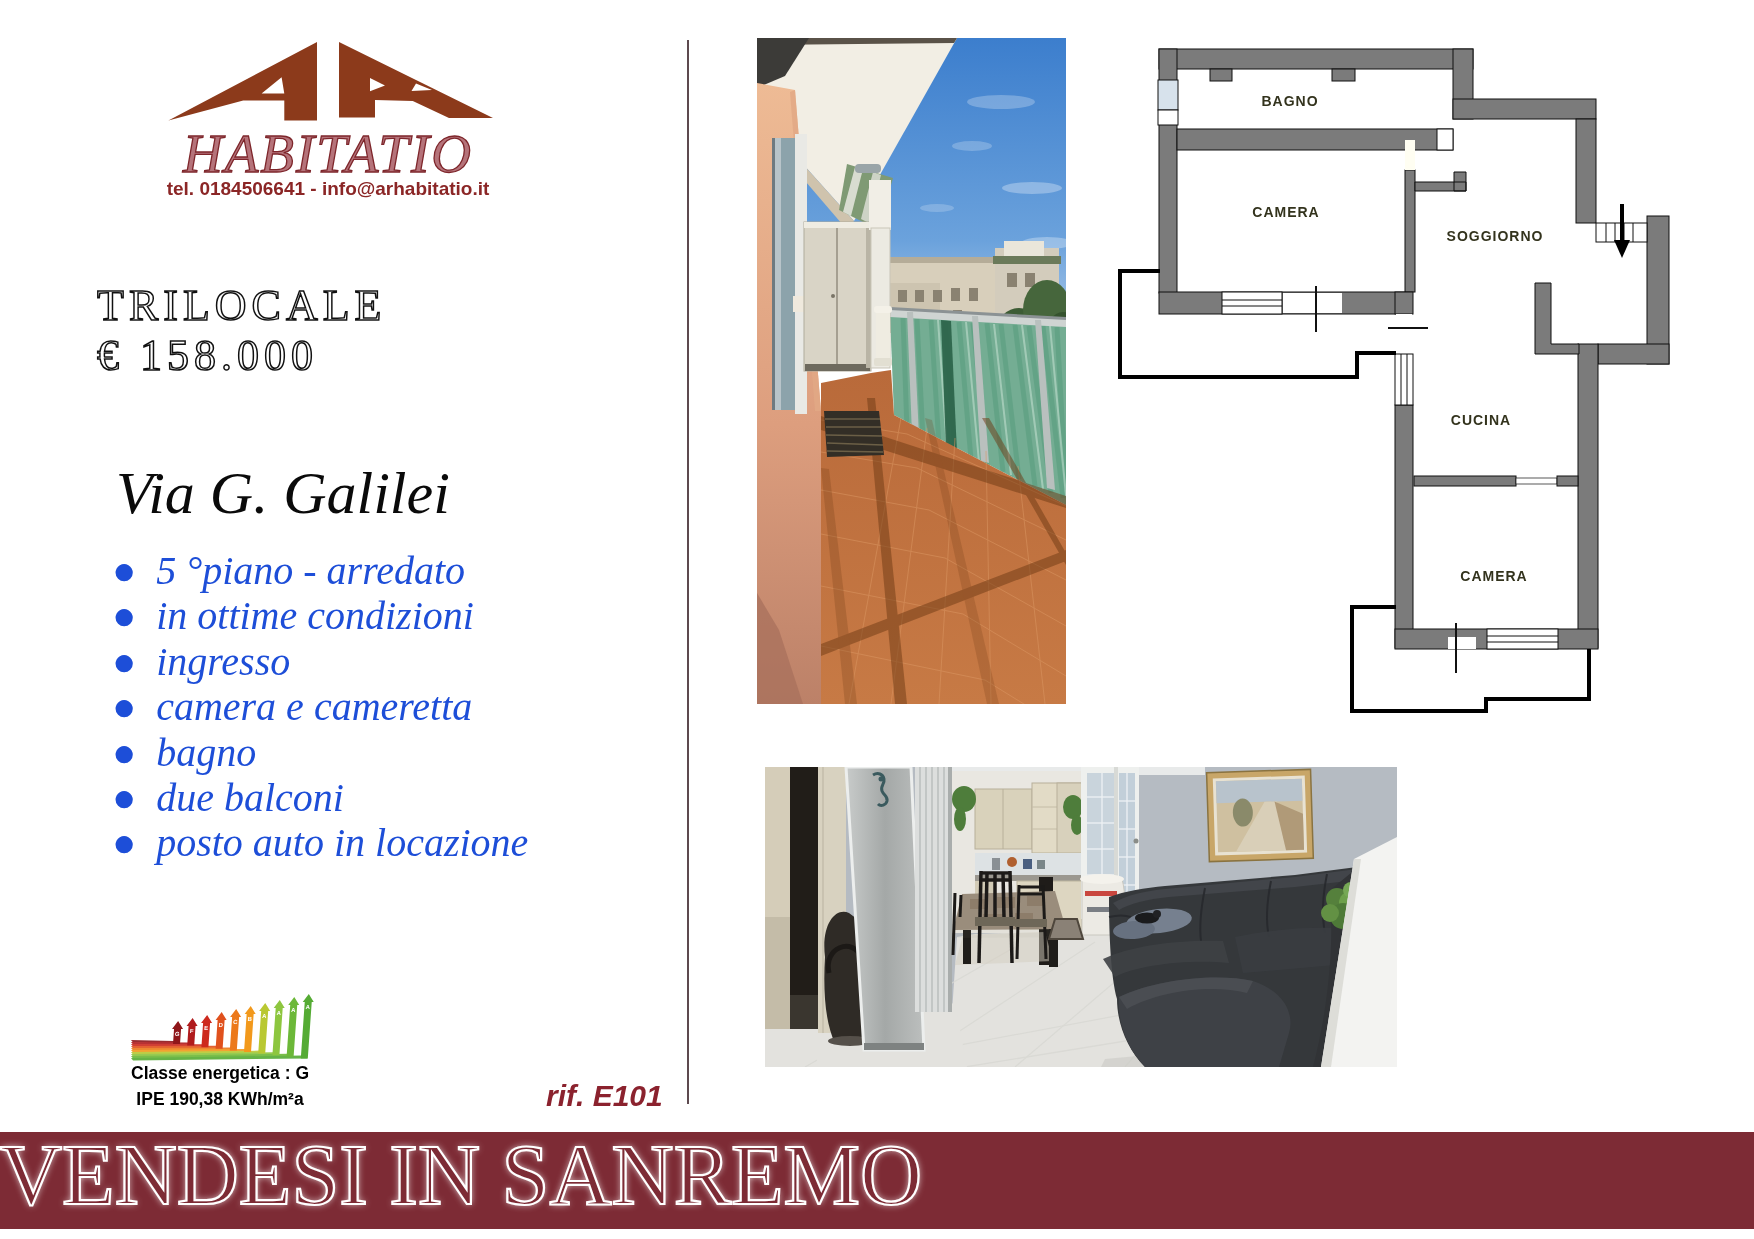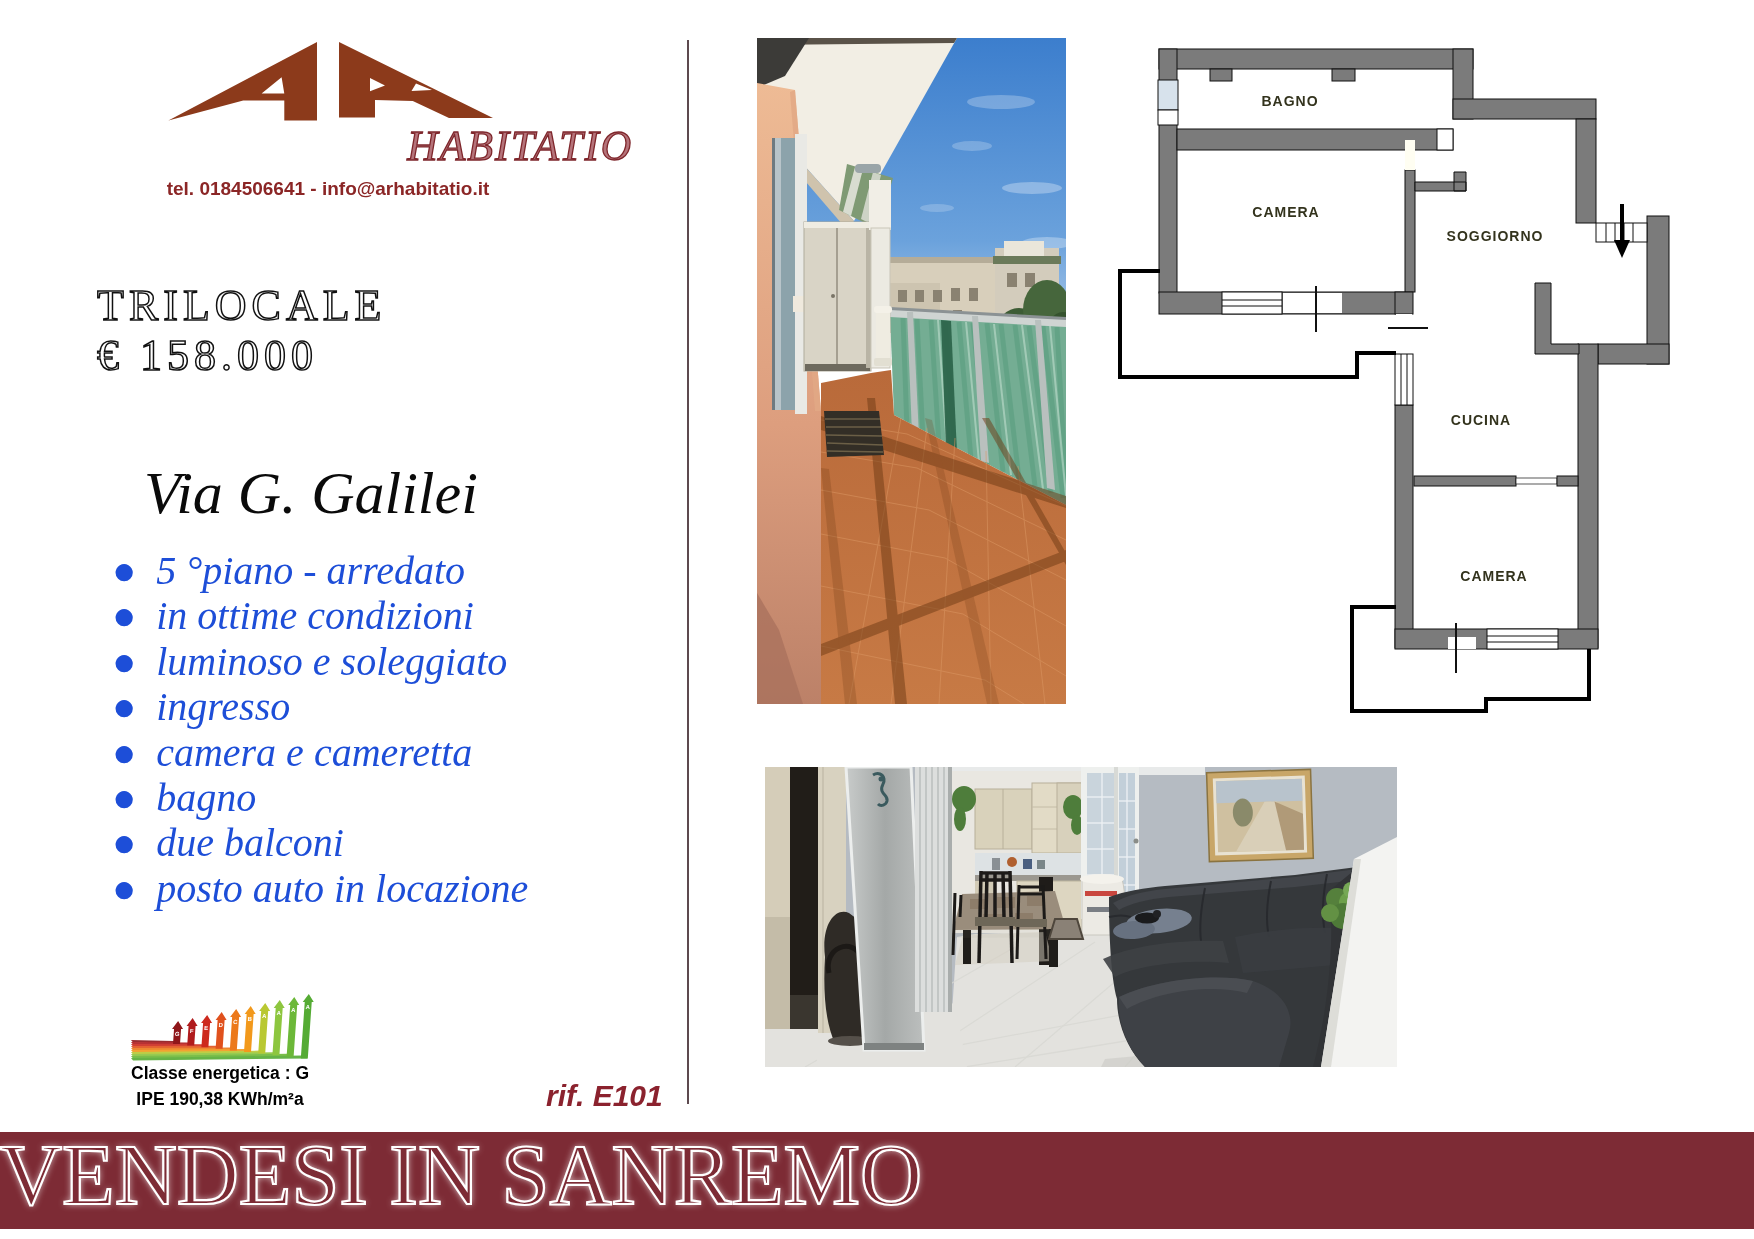--- a/index.html
+++ b/index.html
@@ -13,38 +13,37 @@
 <svg class="abs" style="left:150px;top:35px;" width="360" height="100" viewBox="0 0 360 100">
   <g fill="#8c3a1b" fill-rule="evenodd">
     <path d="M167,7 L167,85.5 L134.3,85.5 L134.3,65.5 L93.2,65.5 L18.4,85.6 Z
              M131.6,42.2 L111.6,58.5 L134.3,58.5 Z"></path>
     <path d="M189,7 L343,83 L299,83 L262.8,66 L225,65 L225,82.5 L189,82.5 Z
              M220,43 L235,50.4 L220,56.2 Z
              M266,48.5 L282,55 L261.5,56 Z"></path>
   </g>
 </svg>
 
-<div class="abs" style="left:23px;top:122px;width:610px;text-align:right;
-     font-family:'Liberation Serif',serif;font-style:italic;font-size:42px;
+<div class="abs" style="left:23px;top:122px;width:610px;text-align:center;
+     font-family:'Liberation Serif',serif;font-style:italic;font-size:55px;
      letter-spacing:2px;color:#b5737a;-webkit-text-stroke:1.3px #7e262b;">HABITATIO</div>
 
 <div class="abs" style="left:23px;top:178px;width:610px;text-align:center;
      font-weight:bold;font-size:19px;color:#8b2626;">tel.&nbsp;0184506641&nbsp;-&nbsp;info@arhabitatio.it</div>
 
 <div class="abs" style="left:97px;top:281px;font-family:'Liberation Serif',serif;
      font-size:44px;line-height:50px;letter-spacing:5px;color:#ffffff;-webkit-text-stroke:1.5px #111;">TRILOCALE<br>€&nbsp;158.000</div>
 
 <div class="abs" style="left:116px;top:459px;font-family:'Liberation Serif',serif;
-     font-style:italic;font-size:60px;color:#0a0a0a;margin-left:28px;">Via G. Galilei</div>
+     font-style:italic;font-size:60px;color:#0a0a0a;">Via G. Galilei</div>
 
 <div class="abs" style="left:112px;top:548px;font-family:'Liberation Serif',serif;
      font-style:italic;font-size:40px;color:#1d4ed8;line-height:45.4px;">
   <div>●&nbsp; 5 °piano - arredato</div>
   <div>●&nbsp; in ottime condizioni</div>
-  <div>●&nbsp; luminoso e soleggiato</div>
   <div>●&nbsp; ingresso</div>
   <div>●&nbsp; camera e cameretta</div>
   <div>●&nbsp; bagno</div>
   <div>●&nbsp; due balconi</div>
   <div>●&nbsp; posto auto in locazione</div>
 </div>
 
 <svg class="abs" style="left:128px;top:985px;" width="190" height="80" viewBox="0 0 190 80">
   <g opacity="0.9">
       <path d="M3 55.0 L46.0 56.0 L52.0 59.0 L5 57.5 Z" fill="#8f161a"></path>

